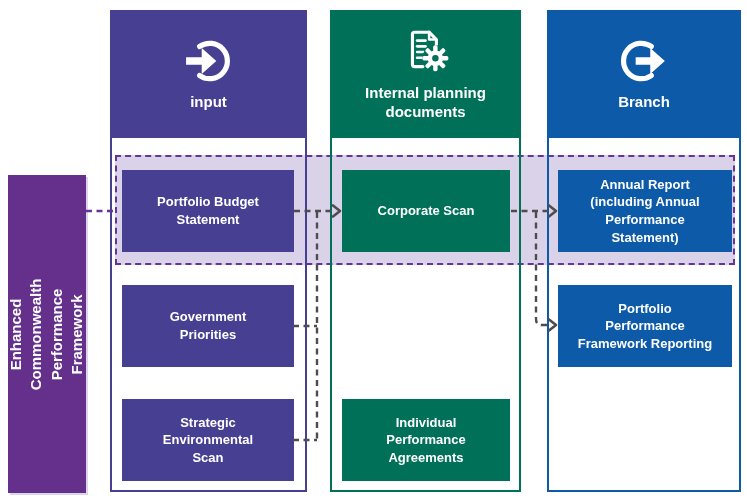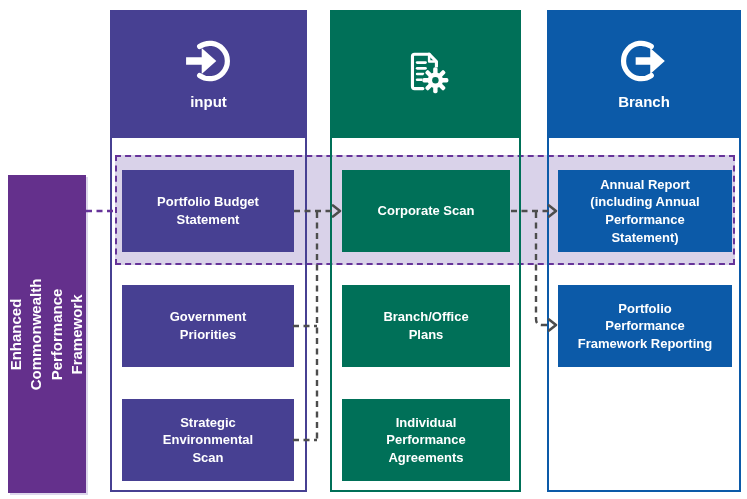--- a/index.html
+++ b/index.html
@@ -102,20 +102,22 @@
         <circle cx="33" cy="30" r="12.5" style="fill:var(--internal)"></circle>
         <g fill="#fff">
           <rect x="30.9" y="17.5" width="4.2" height="25" rx="1.6"></rect>
           <rect x="30.9" y="17.5" width="4.2" height="25" rx="1.6" transform="rotate(45 33 30)"></rect>
           <rect x="30.9" y="17.5" width="4.2" height="25" rx="1.6" transform="rotate(90 33 30)"></rect>
           <rect x="30.9" y="17.5" width="4.2" height="25" rx="1.6" transform="rotate(135 33 30)"></rect>
           <circle cx="33" cy="30" r="7.4"></circle>
         </g>
         <circle cx="33" cy="30" r="3.1" style="fill:var(--internal)"></circle>
       </svg>
+      <div class="hlabel">Internal planning
+documents</div>
     </header>
   </section>
 
   <section class="column" id="col-output">
     <header class="col-header">
       <svg width="52" height="50" viewBox="0 0 48 48">
         <path d="M 31 10 A 17 17 0 1 0 31 38" fill="none" stroke="#fff" stroke-width="5" stroke-linecap="round"></path>
         <polygon points="16,20.5 30,20.5 30,11.5 44,24 30,36.5 30,27.5 16,27.5" fill="#fff"></polygon>
       </svg>
       <div class="hlabel">Branch</div>
@@ -124,22 +126,20 @@
 
   <div class="box c1 r1">Portfolio Budget
 Statement</div>
   <div class="box c1 r2">Government
 Priorities</div>
   <div class="box c1 r3">Strategic
 Environmental
 Scan</div>
 
   <div class="box c2 r1">Corporate Scan</div>
-  <div class="box c2 r2">Branch/Office
-Plans</div>
   <div class="box c2 r3">Individual
 Performance
 Agreements</div>
 
   <div class="box c3 r1">Annual Report
 (including Annual
 Performance
 Statement)</div>
   <div class="box c3 r2">Portfolio
 Performance

